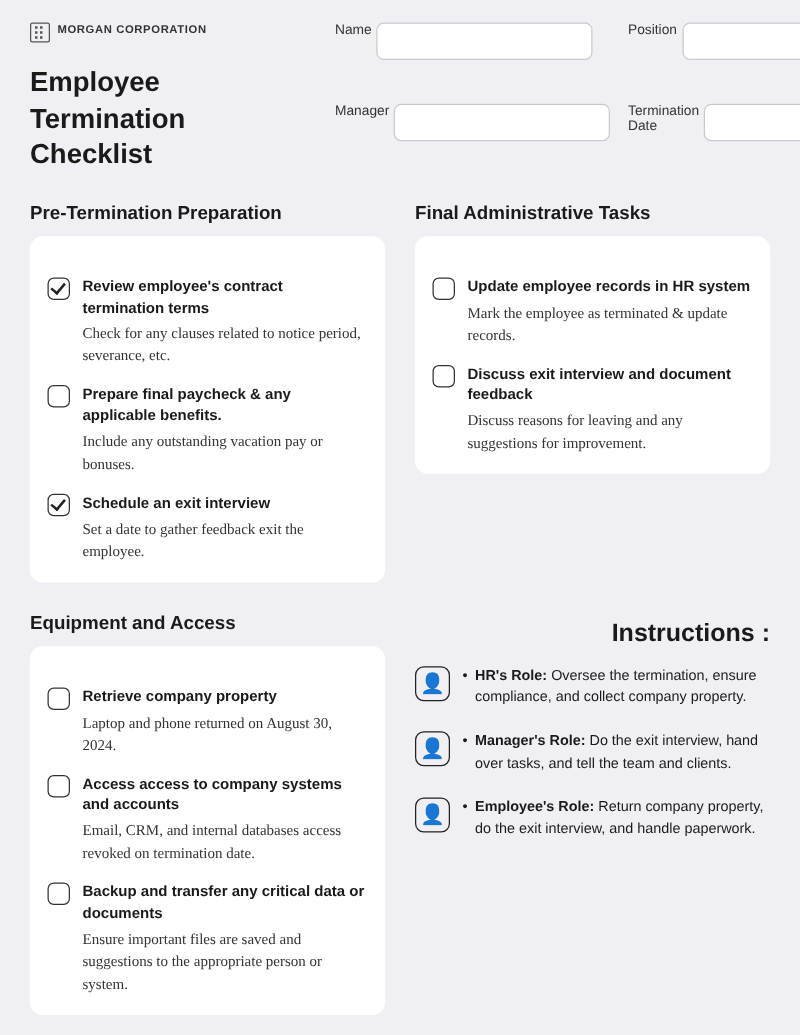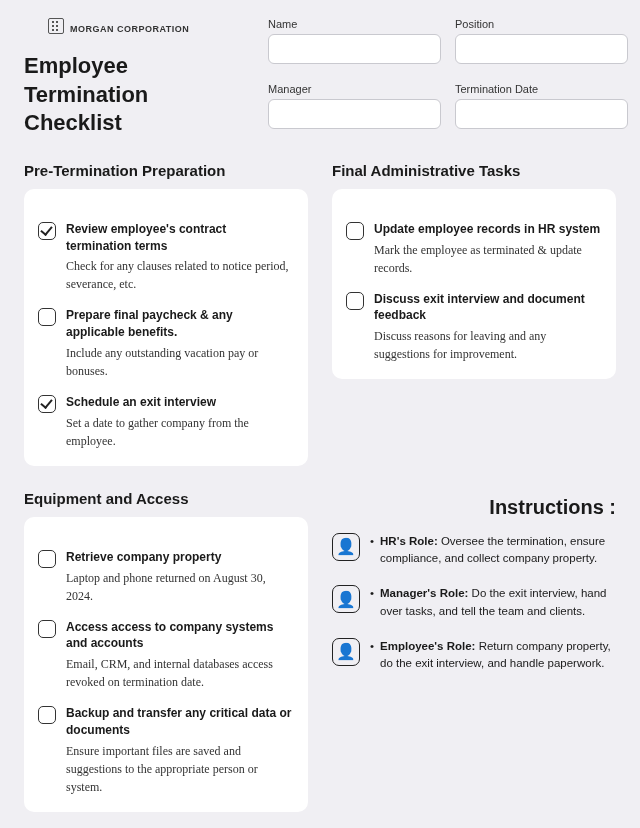--- a/index.html
+++ b/index.html
@@ -15,32 +15,32 @@
     gap: 24px;
     margin-bottom: 24px;
   }
   .top-left { flex: 0 0 220px; }
   .top-right {
     flex: 1;
     display: grid;
     grid-template-columns: 1fr 1fr;
     gap: 10px 14px;
   }
-  .logo-row { display: flex; align-items: flex-end; gap: 6px; margin-bottom: 18px; margin-left: 24px; }
+  .logo-row { display: flex; align-items: flex-start; gap: 6px; margin-bottom: 18px; }
   .logo-icon {
     width: 16px; height: 16px; border: 1.5px solid #555; border-radius: 2px;
     position: relative;
   }
   .logo-icon::before {
     content: ""; position: absolute; left: 3px; top: 2px; width: 2px; height: 2px;
     background: #555; box-shadow: 4px 0 #555, 0 4px #555, 4px 4px #555, 0 8px #555, 4px 8px #555;
   }
   .logo-text { font-size: 9px; font-weight: 700; letter-spacing: 0.5px; color: #333; }
   .page-title { font-size: 22px; font-weight: 700; line-height: 1.3; }
-  .field-group { display: flex; flex-direction: column; gap: 4px; }
+  .field-group { display: flex; flex-direction: row; gap: 4px; }
   .field-label { font-size: 11px; color: #333; }
   .field-input {
     height: 30px; border: 1px solid #c9c9cf; border-radius: 6px; background: #fff;
     padding: 0 8px; font-size: 12px;
   }
   .cols {
     display: grid;
     grid-template-columns: 1fr 1fr;
     gap: 24px 24px;
   }
@@ -124,21 +124,21 @@
           <div class="chk"></div>
           <div class="item-text">
             <div class="item-title">Prepare final paycheck &amp; any applicable benefits.</div>
             <div class="item-desc">Include any outstanding vacation pay or bonuses.</div>
           </div>
         </div>
         <div class="item">
           <div class="chk checked"></div>
           <div class="item-text">
             <div class="item-title">Schedule an exit interview</div>
-            <div class="item-desc">Set a date to gather company from the employee.</div>
+            <div class="item-desc">Set a date to gather feedback exit the employee.</div>
           </div>
         </div>
       </div>
   </div>
 
   <div>
     <div class="section-title">Final Administrative Tasks</div>
     <div class="card" id="admin-card">
         <div class="item">
           <div class="chk"></div>

